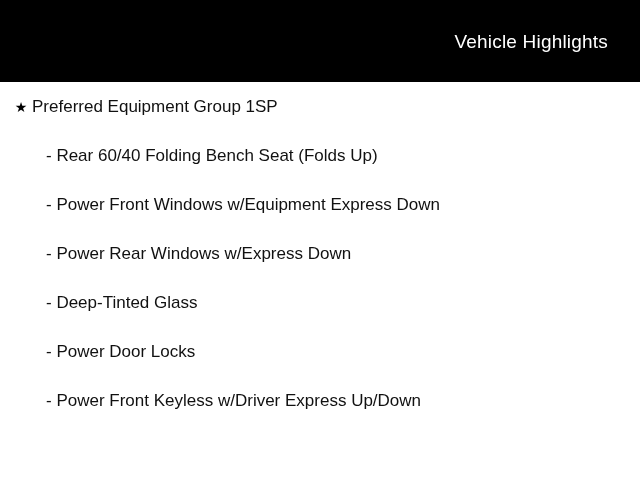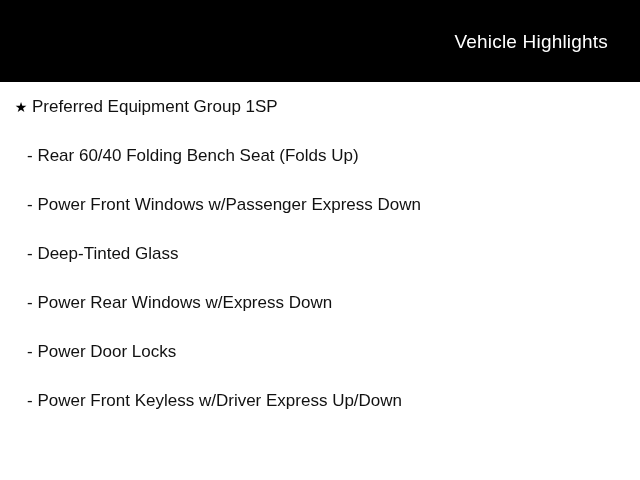--- a/index.html
+++ b/index.html
@@ -65,20 +65,21 @@
     color: #111111;
     font-size: 17px;
     line-height: 22px;
     text-align: center;
   }
   .sub-row {
     display: flex;
     align-items: flex-start;
     padding-left: 27px;
     height: 49px;
+    margin-left: 19px;
   }
   .sub-text {
     color: #111111;
     font-size: 17px;
     line-height: 22px;
   }
 </style>
 </head>
 <body>
 
@@ -93,29 +94,29 @@
     <div class="feature-row">
       <span class="bullet-star">★</span>
       <span class="feature-text">Preferred Equipment Group 1SP</span>
     </div>
 
     <div class="sub-row">
       <span class="sub-text">- Rear 60/40 Folding Bench Seat (Folds Up)</span>
     </div>
 
     <div class="sub-row">
-      <span class="sub-text">- Power Front Windows w/Passenger Express Down</span>
+      <span class="sub-text">- Power Front Windows w/Equipment Express Down</span>
+    </div>
+
+    <div class="sub-row">
+      <span class="sub-text">- Power Rear Windows w/Express Down</span>
     </div>
 
     <div class="sub-row">
       <span class="sub-text">- Deep-Tinted Glass</span>
-    </div>
-
-    <div class="sub-row">
-      <span class="sub-text">- Power Rear Windows w/Express Down</span>
     </div>
 
     <div class="sub-row">
       <span class="sub-text">- Power Door Locks</span>
     </div>
 
 
     <div class="sub-row">
       <span class="sub-text">- Power Front Keyless w/Driver Express Up/Down</span>
     </div>

